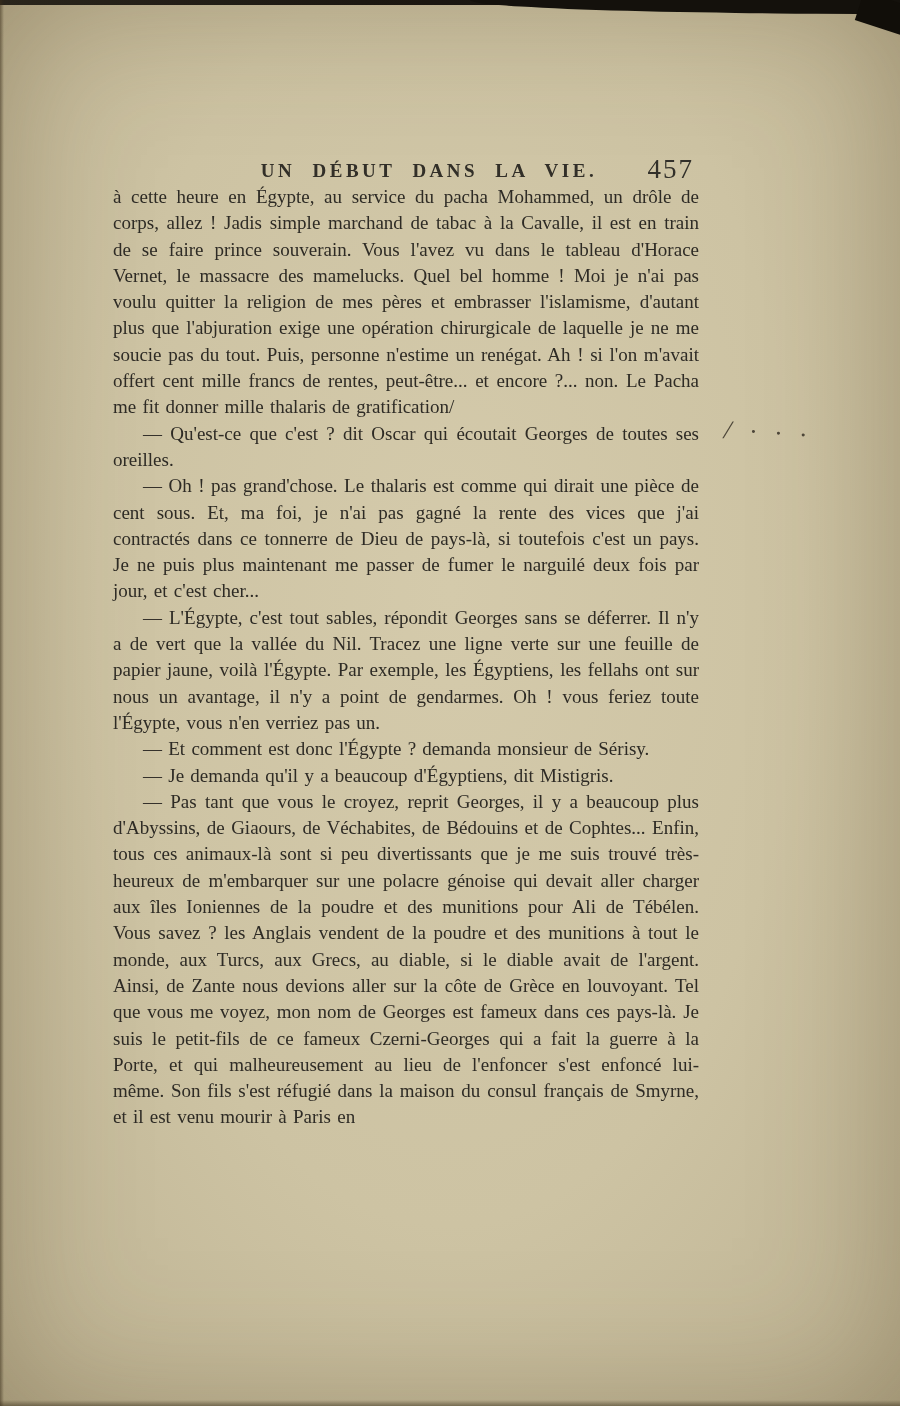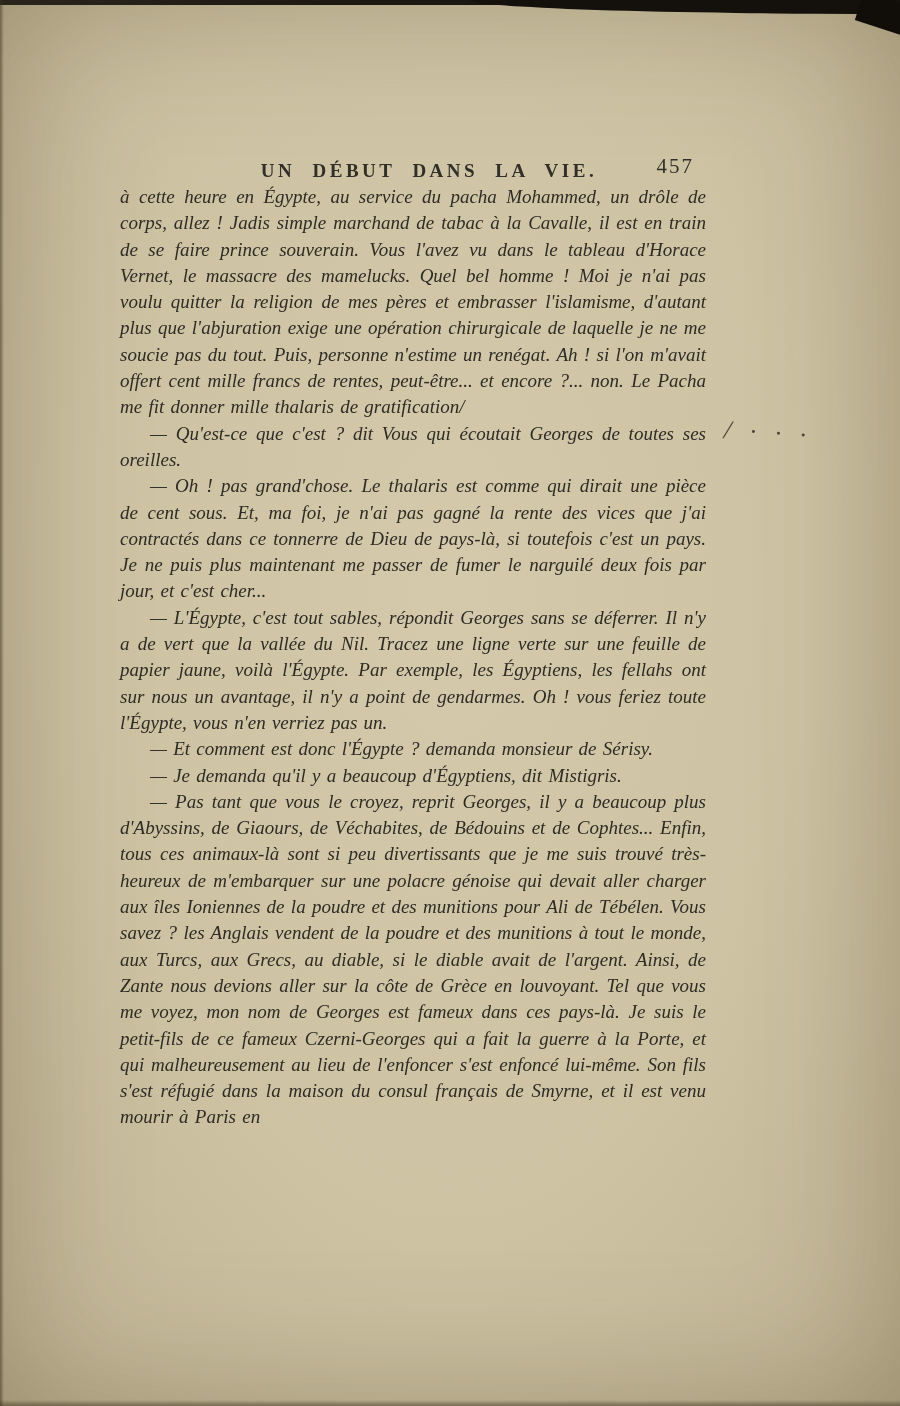--- a/index.html
+++ b/index.html
@@ -43,27 +43,27 @@
   .page-header {
     position: absolute; top: 156px; left: 120px; width: 586px; height: 30px;
   }
   .running-title {
     position: absolute; left: 50%; top: 4px; transform: translateX(-50%);
     font-size: 19px; font-weight: bold; letter-spacing: 3.5px; word-spacing: 9px;
     white-space: nowrap; color: #322f28; margin-left: 16px;
   }
   .page-number {
     position: absolute; right: 12px; top: -2px;
-    font-size: 21px; letter-spacing: 2px; color: #32302a; margin-left: 22px;
+    font-size: 27px; letter-spacing: 2px; color: #32302a; margin-left: 22px;
   }
 
   .body-text {
-    position: absolute; top: 184px; left: 120px; width: 586px;
+    position: absolute; top: 184px; left: 113px; width: 586px;
     font-size: 19px; line-height: 26.3px;
-    text-align: justify; word-spacing: 1.5px; font-style: italic;
+    text-align: justify; word-spacing: 1.5px;
   }
   .body-text p { margin: 0; }
   .body-text p.indent { text-indent: 30px; }
 
   .margin-mark {
     position: absolute; left: 724px; top: 418px;
     font-size: 26px; font-style: italic;
     color: #4d4639; letter-spacing: 6px;
     transform: rotate(4deg);
     white-space: nowrap;
@@ -80,21 +80,21 @@
   <div class="edge-left"></div>
   <div class="edge-bottom"></div>
 
   <div class="page-header">
     <span class="running-title">UN DÉBUT DANS LA VIE.</span>
     <span class="page-number">457</span>
   </div>
 
   <div class="body-text">
     <p>à cette heure en Égypte, au service du pacha Mohammed, un drôle de corps, allez ! Jadis simple marchand de tabac à la Cavalle, il est en train de se faire prince souverain. Vous l'avez vu dans le tableau d'Horace Vernet, le massacre des mamelucks. Quel bel homme ! Moi je n'ai pas voulu quitter la religion de mes pères et embrasser l'islamisme, d'autant plus que l'abjuration exige une opération chirurgicale de laquelle je ne me soucie pas du tout. Puis, personne n'estime un renégat. Ah ! si l'on m'avait offert cent mille francs de rentes, peut-être... et encore ?... non. Le Pacha me fit donner mille thalaris de gratification/</p>
-    <p class="indent">— Qu'est-ce que c'est ? dit Vous qui écoutait Georges de toutes ses oreilles.</p>
+    <p class="indent">— Qu'est-ce que c'est ? dit Oscar qui écoutait Georges de toutes ses oreilles.</p>
     <p class="indent">— Oh ! pas grand'chose. Le thalaris est comme qui dirait une pièce de cent sous. Et, ma foi, je n'ai pas gagné la rente des vices que j'ai contractés dans ce tonnerre de Dieu de pays-là, si toutefois c'est un pays. Je ne puis plus maintenant me passer de fumer le narguilé deux fois par jour, et c'est cher...</p>
     <p class="indent">— L'Égypte, c'est tout sables, répondit Georges sans se déferrer. Il n'y a de vert que la vallée du Nil. Tracez une ligne verte sur une feuille de papier jaune, voilà l'Égypte. Par exemple, les Égyptiens, les fellahs ont sur nous un avantage, il n'y a point de gendarmes. Oh ! vous feriez toute l'Égypte, vous n'en verriez pas un.</p>
     <p class="indent">— Et comment est donc l'Égypte ? demanda monsieur de Sérisy.</p>
     <p class="indent">— Je demanda qu'il y a beaucoup d'Égyptiens, dit Mistigris.</p>
     <p class="indent">— Pas tant que vous le croyez, reprit Georges, il y a beaucoup plus d'Abyssins, de Giaours, de Véchabites, de Bédouins et de Cophtes... Enfin, tous ces animaux-là sont si peu divertissants que je me suis trouvé très-heureux de m'embarquer sur une polacre génoise qui devait aller charger aux îles Ioniennes de la poudre et des munitions pour Ali de Tébélen. Vous savez ? les Anglais vendent de la poudre et des munitions à tout le monde, aux Turcs, aux Grecs, au diable, si le diable avait de l'argent. Ainsi, de Zante nous devions aller sur la côte de Grèce en louvoyant. Tel que vous me voyez, mon nom de Georges est fameux dans ces pays-là. Je suis le petit-fils de ce fameux Czerni-Georges qui a fait la guerre à la Porte, et qui malheureusement au lieu de l'enfoncer s'est enfoncé lui-même. Son fils s'est réfugié dans la maison du consul français de Smyrne, et il est venu mourir à Paris en</p>
   </div>
 
   <div class="margin-mark">/ · · ·</div>
 
 </div>

